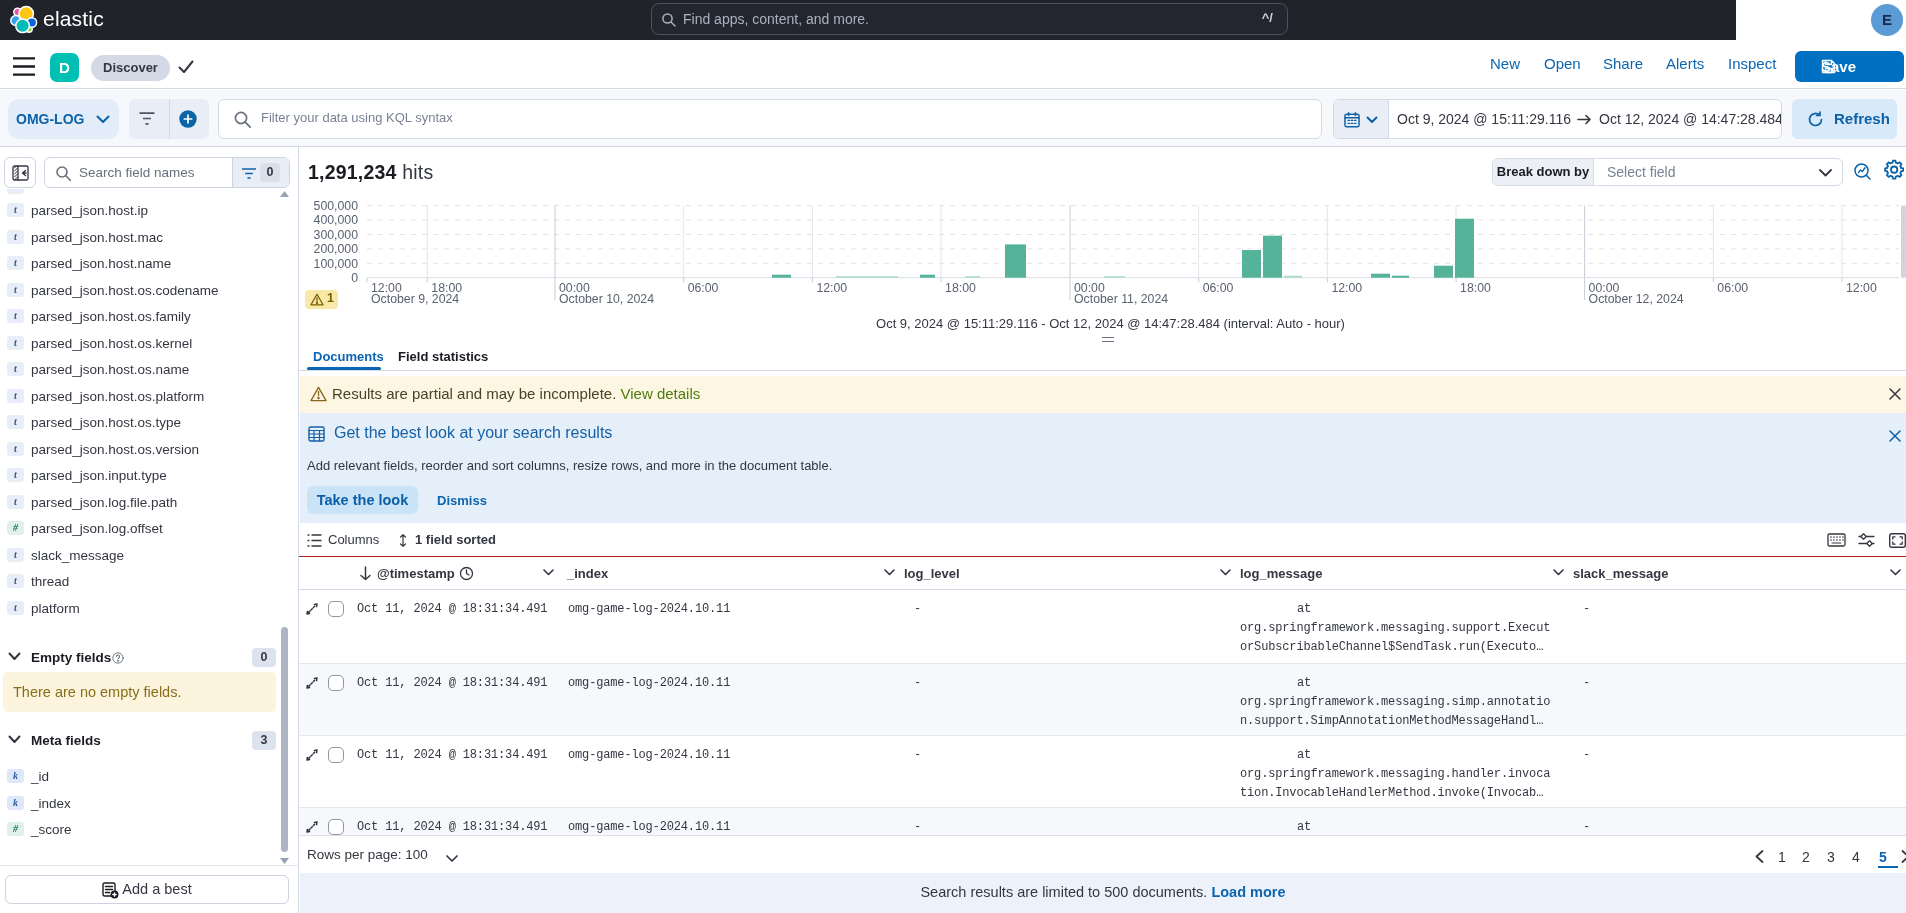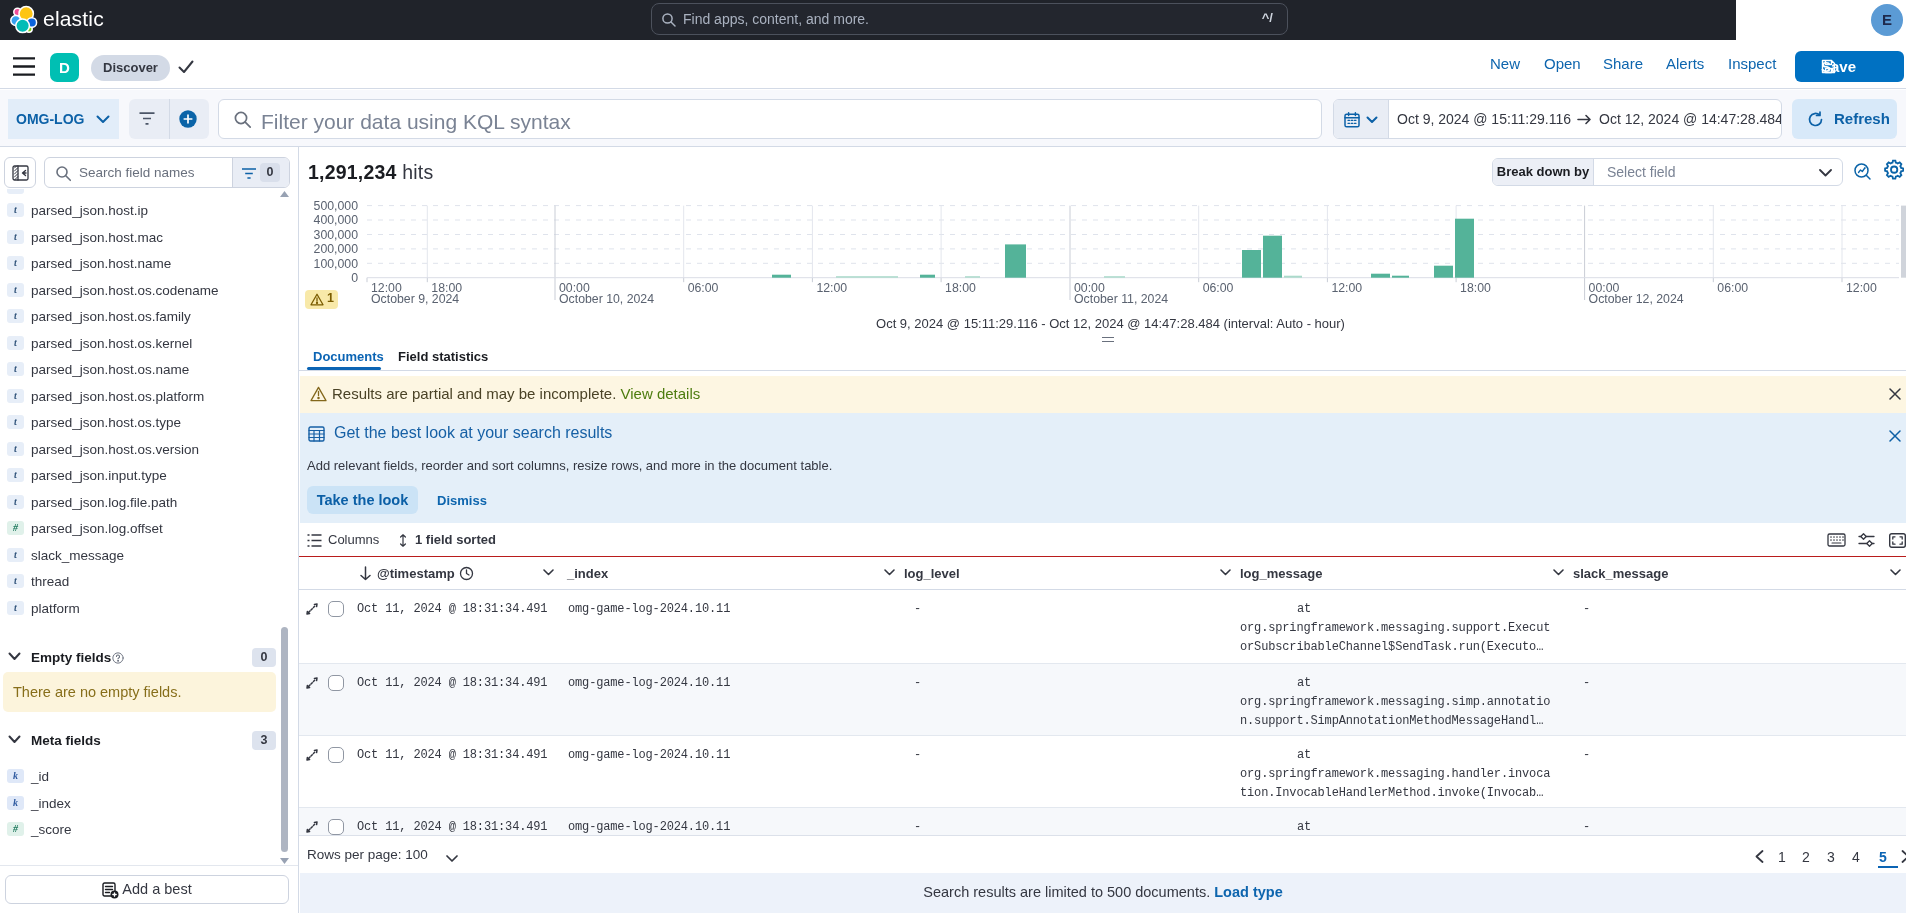--- a/index.html
+++ b/index.html
@@ -15,25 +15,25 @@
 .topsearch .hint{position:absolute;right:14px;top:6px;color:#cdd3dd;font-size:13px;font-weight:700;}
 .avatar{position:absolute;left:1871px;top:4px;width:32px;height:32px;border-radius:50%;background:#5b9bd5;color:#1e2a4d;font-weight:700;font-size:15px;text-align:center;line-height:32px;}
 
 .navbar{position:absolute;left:0;top:40px;width:1906px;height:49px;background:#fff;border-bottom:1px solid #d3dae6;}
 .dbadge{position:absolute;left:50px;top:13px;width:29px;height:29px;border-radius:7px;background:#00bfb3;color:#fff;font-weight:700;font-size:15px;text-align:center;line-height:29px;}
 .crumb{position:absolute;left:91px;top:15px;height:26px;padding:0 12px;border-radius:13px;background:#d3dae6;color:#343741;font-weight:600;font-size:13px;line-height:26px;}
 .nlink{position:absolute;top:15px;color:#0d65ae;font-size:15px;}
 .savebtn{position:absolute;left:1795px;top:11px;width:109px;height:31px;background:#0071c2;border-radius:6px;color:#fff;font-size:15px;font-weight:600;text-align:left;line-height:31px;}
 
 .querybar{position:absolute;left:0;top:90px;width:1906px;height:57px;background:#f7f8fc;border-bottom:1px solid #d3dae6;}
-.dvpick{position:absolute;left:8px;top:9px;width:111px;height:40px;background:#e2edf9;border-radius:0;color:#0c61a7;font-weight:700;font-size:14px;line-height:40px;padding-left:8px;}
+.dvpick{position:absolute;left:8px;top:9px;width:111px;height:40px;background:#e2edf9;border-radius:11px;color:#0c61a7;font-weight:700;font-size:14px;line-height:40px;padding-left:8px;}
 .fgrp{position:absolute;left:129px;top:9px;width:80px;height:40px;background:#e9edf5;border-radius:6px;}
 .fgrp .div{position:absolute;left:40px;top:0;width:1px;height:40px;background:#d3dae6;}
 .kql{position:absolute;left:218px;top:9px;width:1104px;height:40px;background:#fff;border:1px solid #d3dae6;border-radius:6px;}
-.kql .ph{position:absolute;left:42px;top:10px;color:#7a8394;font-size:21px;}
+.kql .ph{position:absolute;left:42px;top:10px;color:#7a8394;font-size:13px;}
 .dpick{position:absolute;left:1333px;top:9px;width:449px;height:40px;background:#fff;border:1px solid #d3dae6;border-radius:6px;overflow:hidden;}
 .dpick .pre{position:absolute;left:0;top:0;width:55px;height:40px;background:#e9edf5;border-right:1px solid #d3dae6;}
 .dpick .dt{position:absolute;top:11px;font-size:14px;color:#343741;white-space:nowrap;}
 .refresh{position:absolute;left:1792px;top:9px;width:105px;height:40px;background:#d8e9f9;border-radius:6px;color:#0c61a7;font-weight:600;font-size:15px;line-height:40px;}
 
 .sidebar{position:absolute;left:0;top:147px;width:299px;height:766px;background:#fff;border-right:1px solid #d3dae6;}
 .sbtn{position:absolute;left:4px;top:10px;width:32px;height:31px;border:1px solid #cdd3df;border-radius:6px;background:#fff;}
 .ssearch{position:absolute;left:44px;top:10px;width:246px;height:31px;border:1px solid #cdd3df;border-radius:6px;background:#fff;overflow:hidden;}
 .ssearch .ph{position:absolute;left:34px;top:7px;color:#69707d;font-size:13.5px;}
 .ssearch .tail{position:absolute;right:0;top:0;width:57px;height:31px;background:#e9edf5;border-left:1px solid #cdd3df;}
@@ -561,15 +561,15 @@
         </svg>
       <span class="pgn abs" style="left:1479px;top:13px">1</span>
       <span class="pgn abs" style="left:1503px;top:13px">2</span>
       <span class="pgn abs" style="left:1528px;top:13px">3</span>
       <span class="pgn abs" style="left:1553px;top:13px">4</span>
       <span class="pgn abs" style="left:1579px;top:13px;color:#0b64b4;font-weight:700;border-bottom:2px solid #0b64b4;padding:0 1px 1px">5</span>
       <svg class="ico abs" style="left:1602px;top:14px;color:#343741;stroke-width:1.8" width="9" height="13" viewBox="0 0 9 13">
           <path d="M1.5 1l6 5.5L1.5 12"></path>
         </svg>
     </div>
-    <div class="bluebar">Search results are limited to 500 documents.&nbsp;<a>Load type</a></div>
+    <div class="bluebar">Search results are limited to 500 documents.&nbsp;<a>Load more</a></div>
   </div>
 </div>
 
 </body></html>

